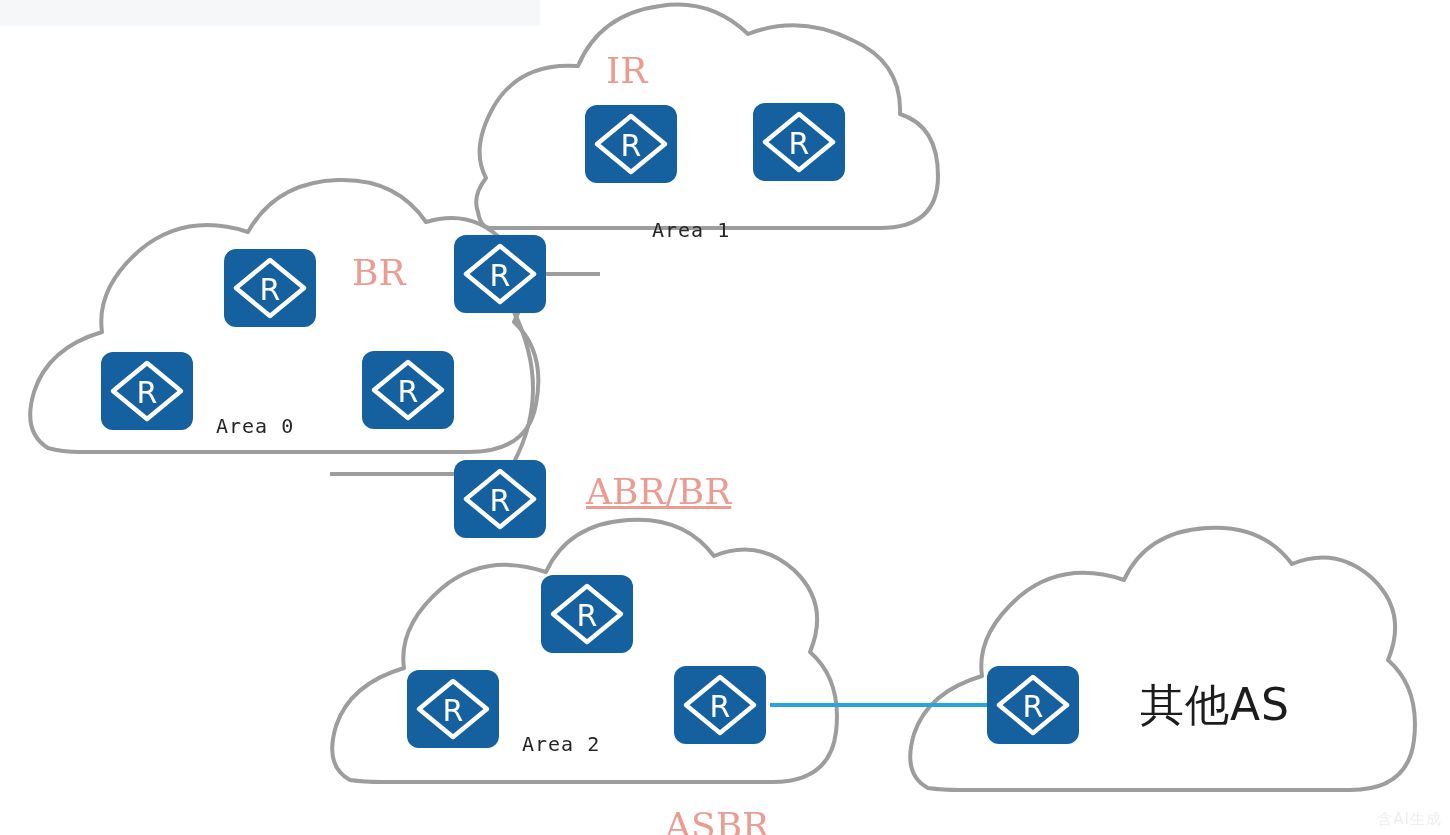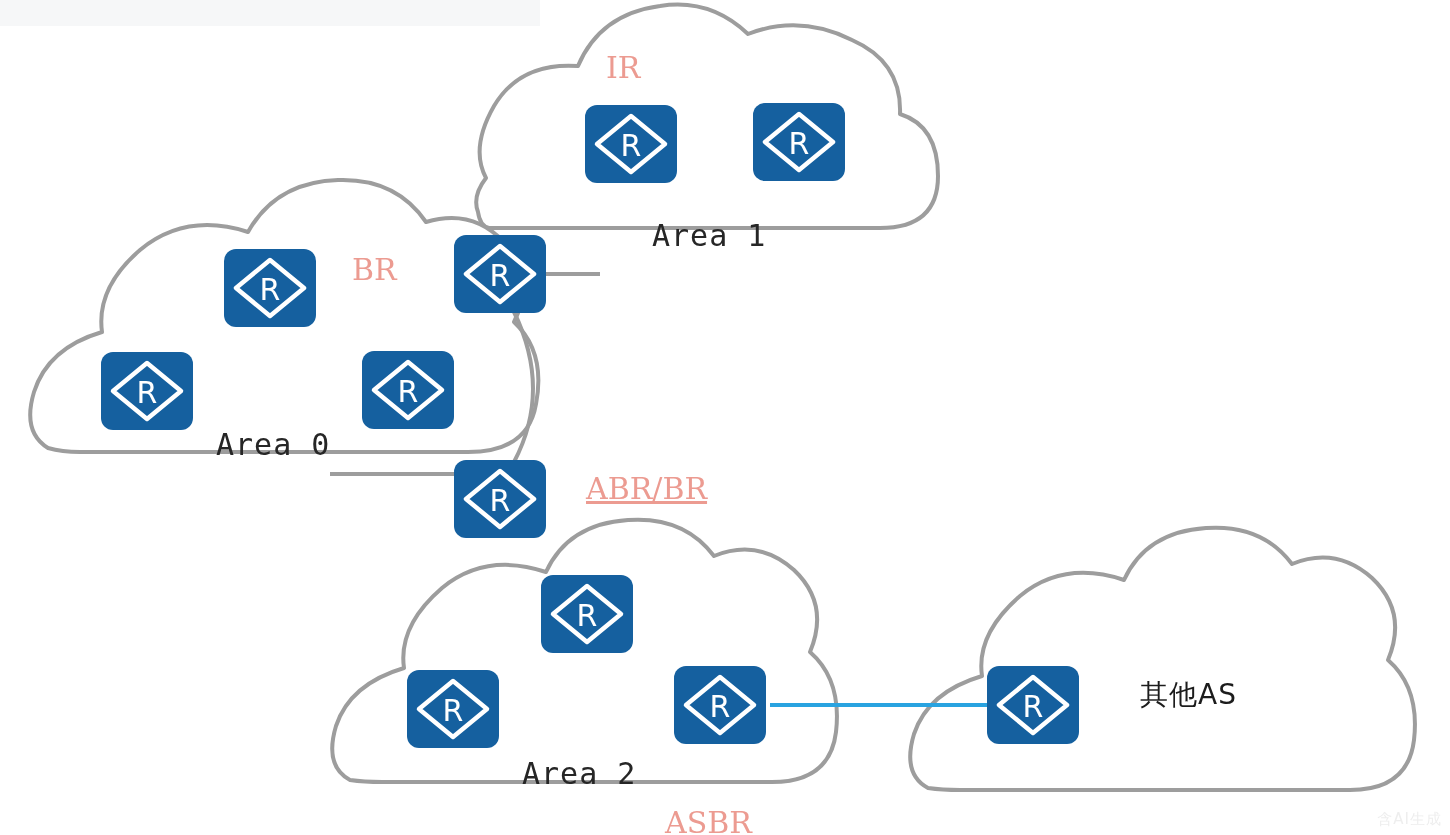--- a/index.html
+++ b/index.html
@@ -31,32 +31,32 @@
     width: 1450px;
     height: 835px;
   }
   .label {
     position: absolute;
     white-space: pre;
     pointer-events: none;
   }
   .area-label {
     font-family: "DejaVu Sans Mono", "Liberation Mono", monospace;
-    font-size: 30px;
+    font-size: 20px;
     color: #262626;
     letter-spacing: 1px;
   }
   .role-label {
     font-family: "DejaVu Serif", "Liberation Serif", serif;
-    font-size: 30px;
+    font-size: 36px;
     color: #ec9b91;
   }
   .as-label {
     font-family: "DejaVu Sans", sans-serif;
-    font-size: 28px;
+    font-size: 44px;
     color: #1c1c1c;
     letter-spacing: 1px;
   }
   .watermark {
     position: absolute;
     right: 8px;
     bottom: 6px;
     font-family: "DejaVu Sans", sans-serif;
     font-size: 15px;
     color: #eeeeee;
@@ -210,21 +210,21 @@
   <div class="label role-label" style="left:606px; top:50px;">IR</div>
 
   <div class="label role-label" style="left:352px; top:252px;">BR</div>
 
   <div class="label role-label" style="left:586px; top:471px;text-decoration:underline;">ABR/BR</div>
 
   <div class="label role-label" style="left:665px; top:805px;">ASBR</div>
 
   <div class="label area-label" style="left:652px; top:218px;">Area 1</div>
 
-  <div class="label area-label" style="left:216px; top:427px;">Area 0</div>
-
-  <div class="label area-label" style="left:522px; top:732px;margin-top:24px;">Area 2</div>
+  <div class="label area-label" style="left:216px; top:414px;">Area 0</div>
+
+  <div class="label area-label" style="left:522px; top:732px;">Area 2</div>
 
   <div class="label as-label" style="left:1140px; top:676px;">其他AS</div>
 
   <div class="watermark">含AI生成</div>
 
 </div>
 
 </body></html>

